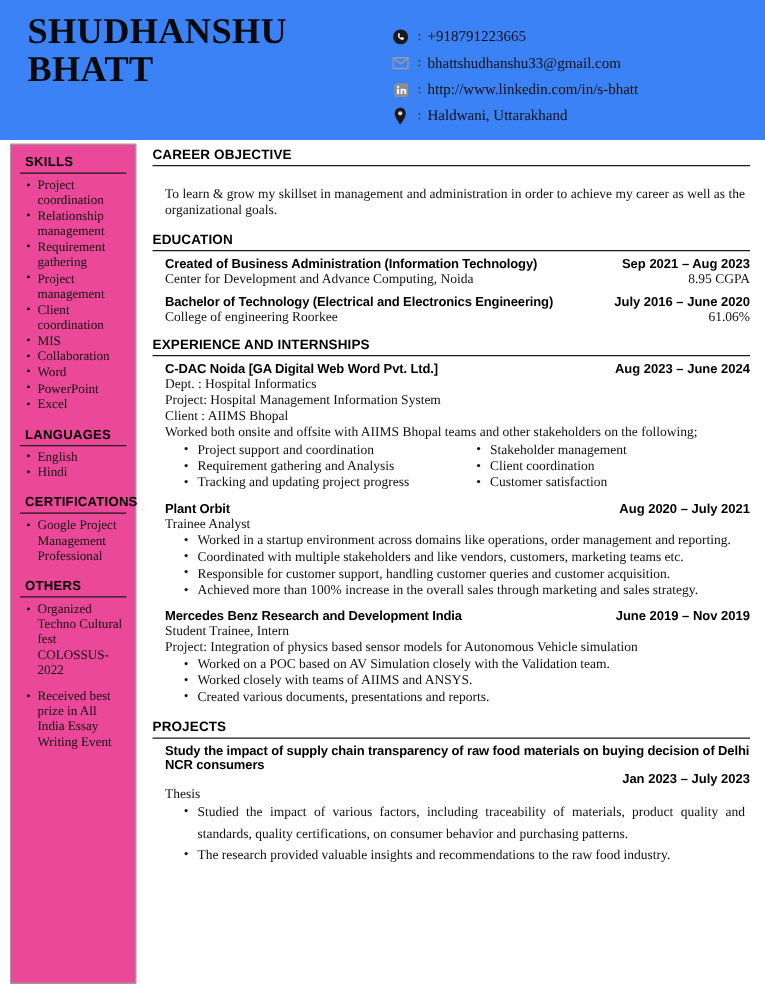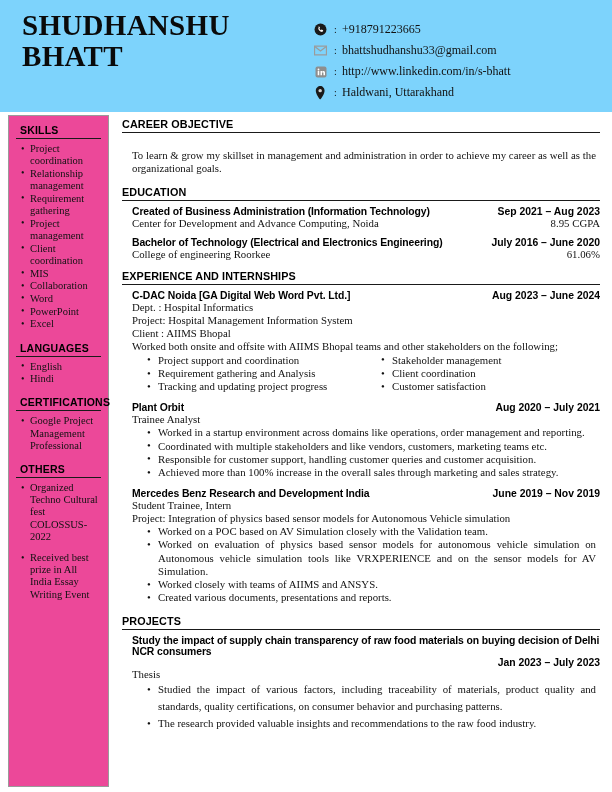--- a/index.html
+++ b/index.html
@@ -14,21 +14,21 @@
     position: relative;
     overflow: hidden;
   }
 
   
   .header-band {
     position: absolute;
     left: 0; top: 0;
     width: 612px;
     height: 112px;
-    background: #7dd3fc;
+    background: #3b82f6;
   }
   .name-block {
     position: absolute;
     left: 22px;
     top: 10px;
     width: 270px;
   }
   .name-line {
     font-family: "Liberation Serif", serif;
     font-weight: bold;
@@ -390,21 +390,20 @@
 
       <div class="exp-block mt8">
         <div class="entry-row">
           <span class="entry-title">Mercedes Benz Research and Development India</span>
           <span class="entry-date">June 2019 – Nov 2019</span>
         </div>
         <div class="entry-sub">Student Trainee, Intern</div>
         <div class="entry-sub">Project: Integration of physics based sensor models for Autonomous Vehicle simulation</div>
         <ul class="blist">
           <li>Worked on a POC based on AV Simulation closely with the Validation team.</li>
-          <li>Worked on evaluation of physics based sensor models for autonomous vehicle simulation on Autonomous vehicle simulation tools like VRXPERIENCE and on the sensor models for AV Simulation.</li>
           <li>Worked closely with teams of AIIMS and ANSYS.</li>
           <li>Created various documents, presentations and reports.</li>
         </ul>
       </div>
 
     </div>
   </section>
 
   <section class="mt10">
     <div class="sec-head">PROJECTS</div>

